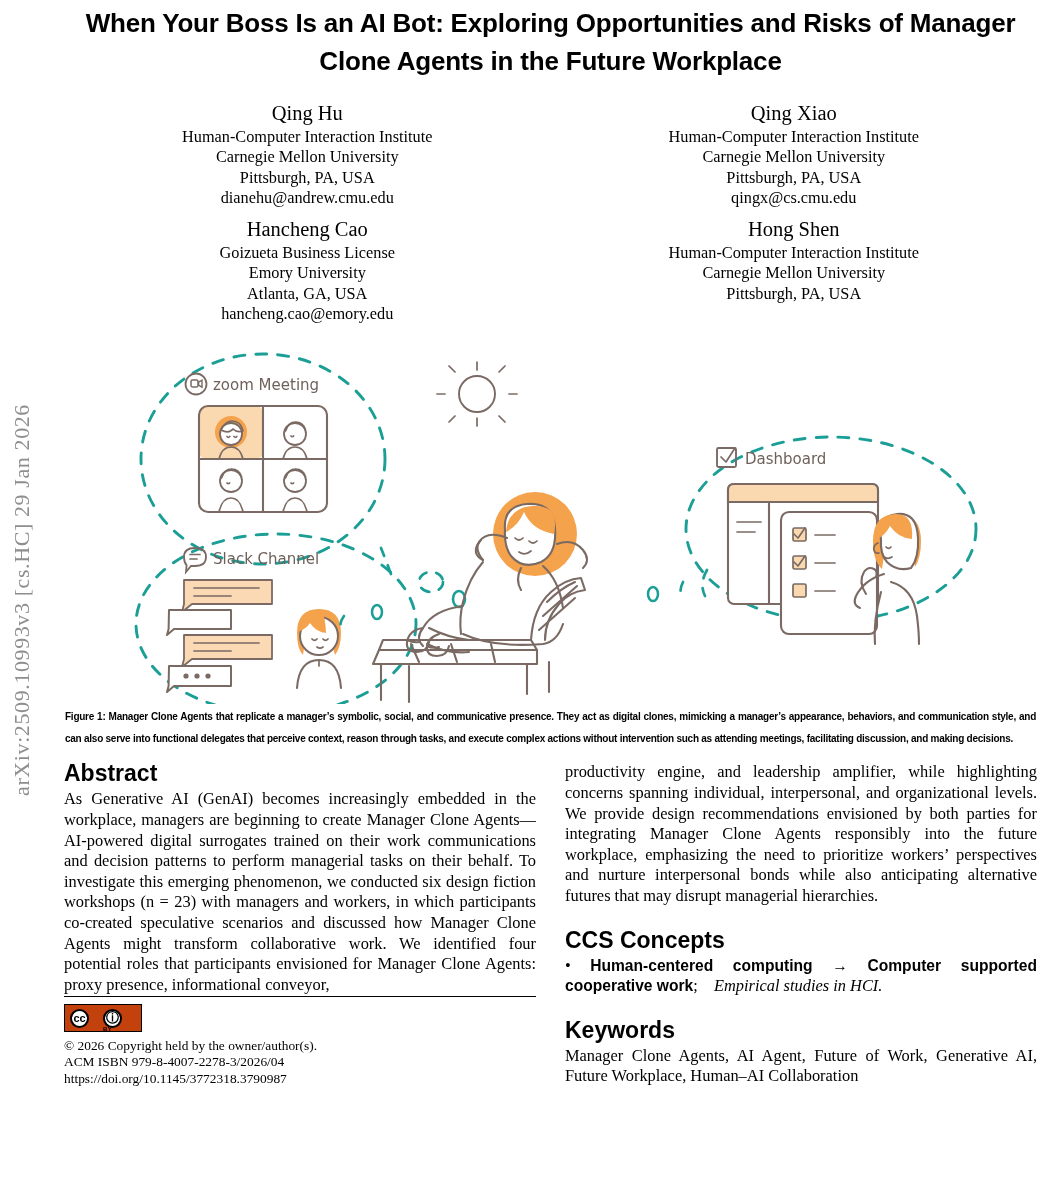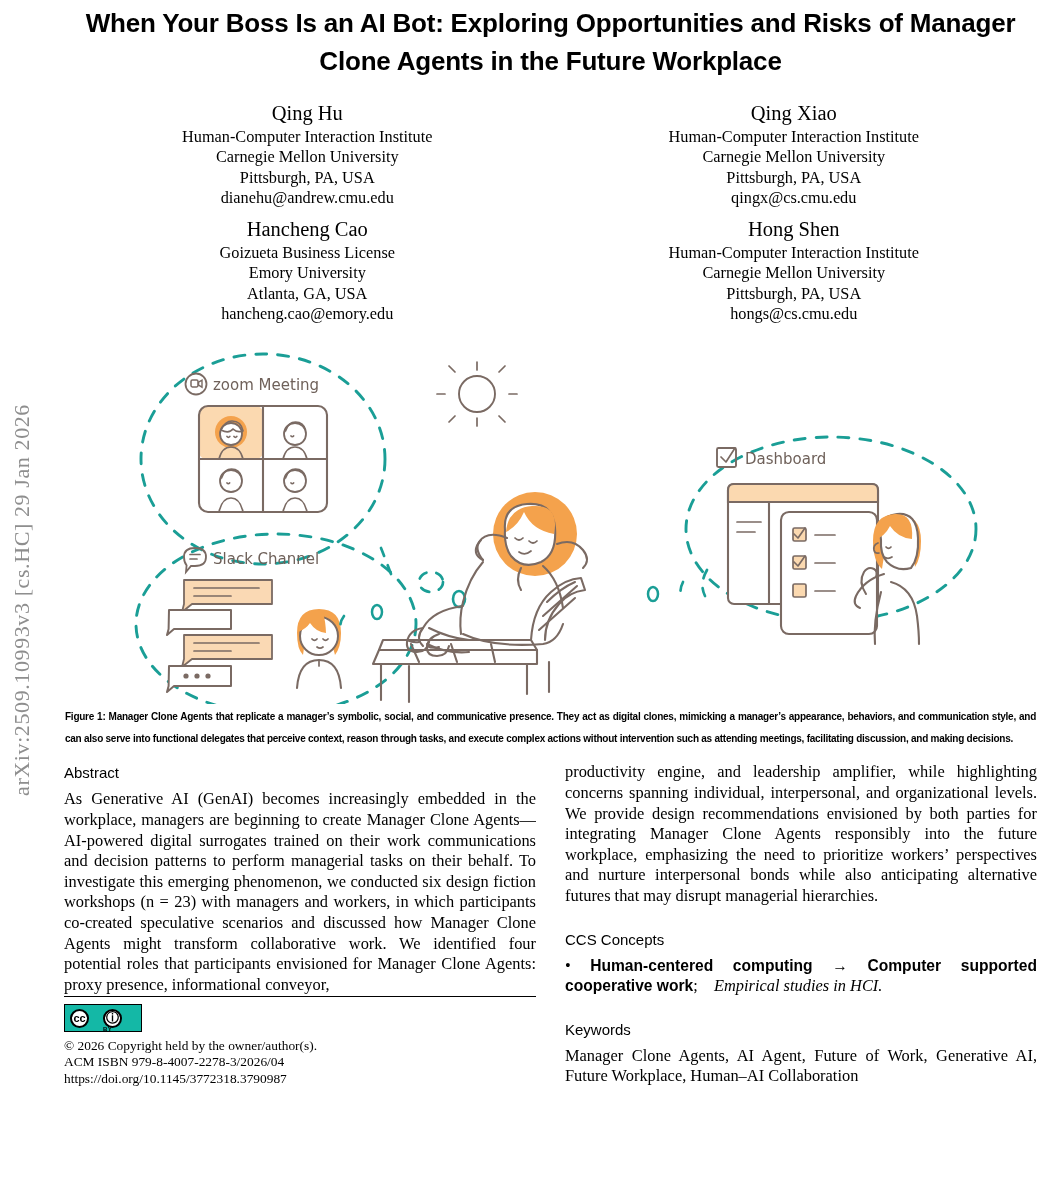--- a/index.html
+++ b/index.html
@@ -92,22 +92,22 @@
 
   
   .cols{
     margin-top:13px;
     display:flex;
     gap:29px;
   }
   .col{ width:472px; }
   .h2{
     font-family:"Liberation Sans", sans-serif;
-    font-weight:normal;
-    font-size:15px;
+    font-weight:bold;
+    font-size:23px;
     line-height:22px;
     margin:0 0 5px 0;
   }
   .body-p{
     font-size:16.4px;
     line-height:20.6px;
     text-align:justify;
     margin:0;
     hyphens:auto;
   }
@@ -132,21 +132,21 @@
     position:absolute;
     left:0; bottom:0;
     width:472px;
   }
   .rule{
     height:1px; background:#000; width:472px; margin-bottom:7px;
   }
   .cc-badge{
     width:78px; height:28px;
     border:1.5px solid #000;
-    background:#14b8a6;
+    background:#c2410c;
     display:flex; align-items:center;
     box-sizing:border-box;
     margin-bottom:6px;
     position:relative;
   }
   .cc-circle{
     width:19px;height:19px;border-radius:50%;
     background:#fff;border:2.2px solid #000;
     display:flex;align-items:center;justify-content:center;
     font-family:"Liberation Sans",sans-serif;
@@ -200,21 +200,20 @@
         <div class="line">Goizueta Business License</div>
         <div class="line">Emory University</div>
         <div class="line">Atlanta, GA, USA</div>
         <div class="line">hancheng.cao@emory.edu</div>
       </div>
       <div class="author">
         <div class="name">Hong Shen</div>
         <div class="line">Human-Computer Interaction Institute</div>
         <div class="line">Carnegie Mellon University</div>
         <div class="line">Pittsburgh, PA, USA</div>
-        <div class="line">hongs@cs.cmu.edu</div>
       </div>
     </div>
 
     <div class="figure">
       <svg width="920" height="360" viewBox="0 0 920 360">
         <defs>
           <style>
             .ln{fill:none;stroke:#7a6a63;stroke-width:2.1;stroke-linecap:round;stroke-linejoin:round;}
             .lnt{fill:none;stroke:#7a6a63;stroke-width:1.7;stroke-linecap:round;stroke-linejoin:round;}
             .bub{fill:none;stroke:#1a9e96;stroke-width:2.9;stroke-linecap:round;stroke-dasharray:11 11;}

